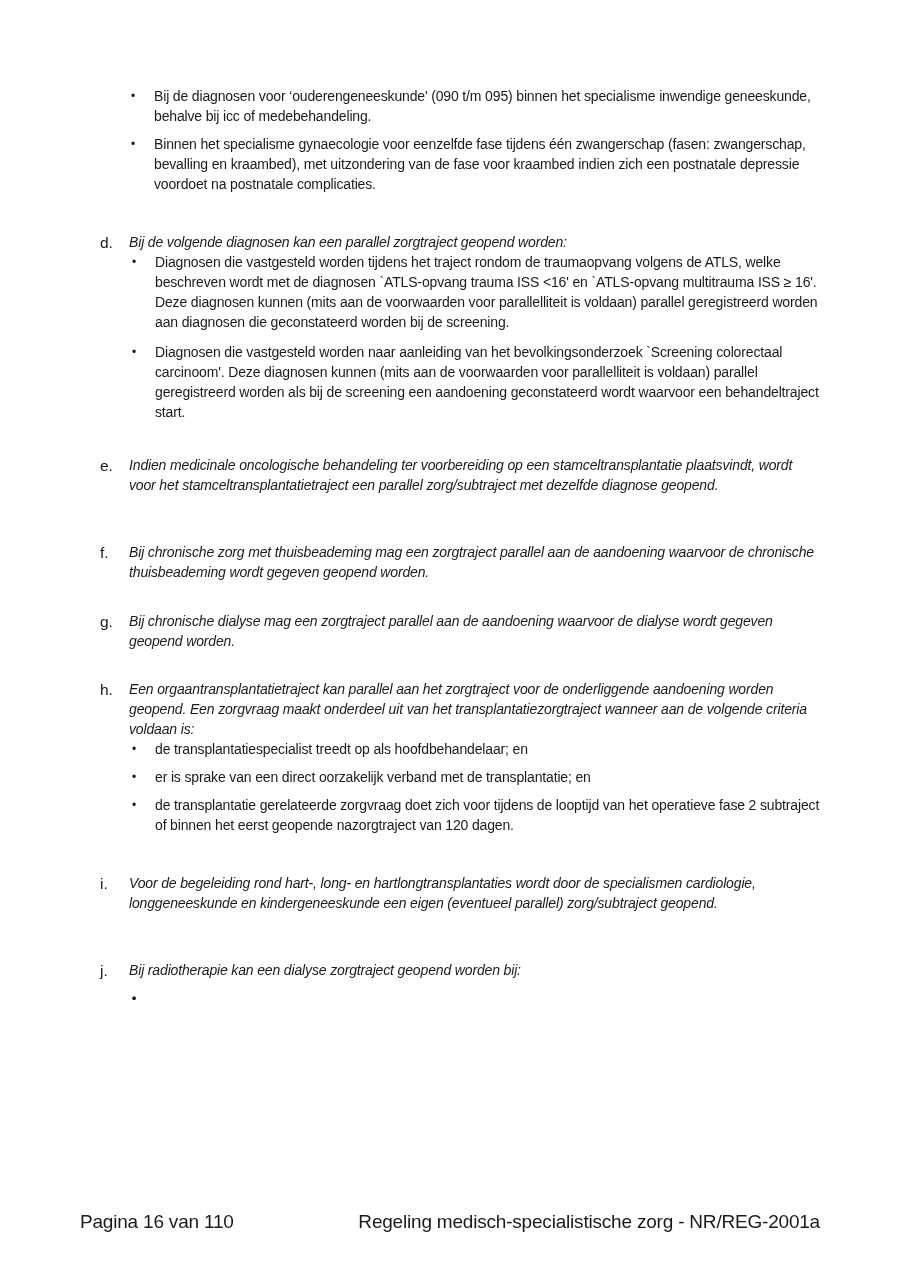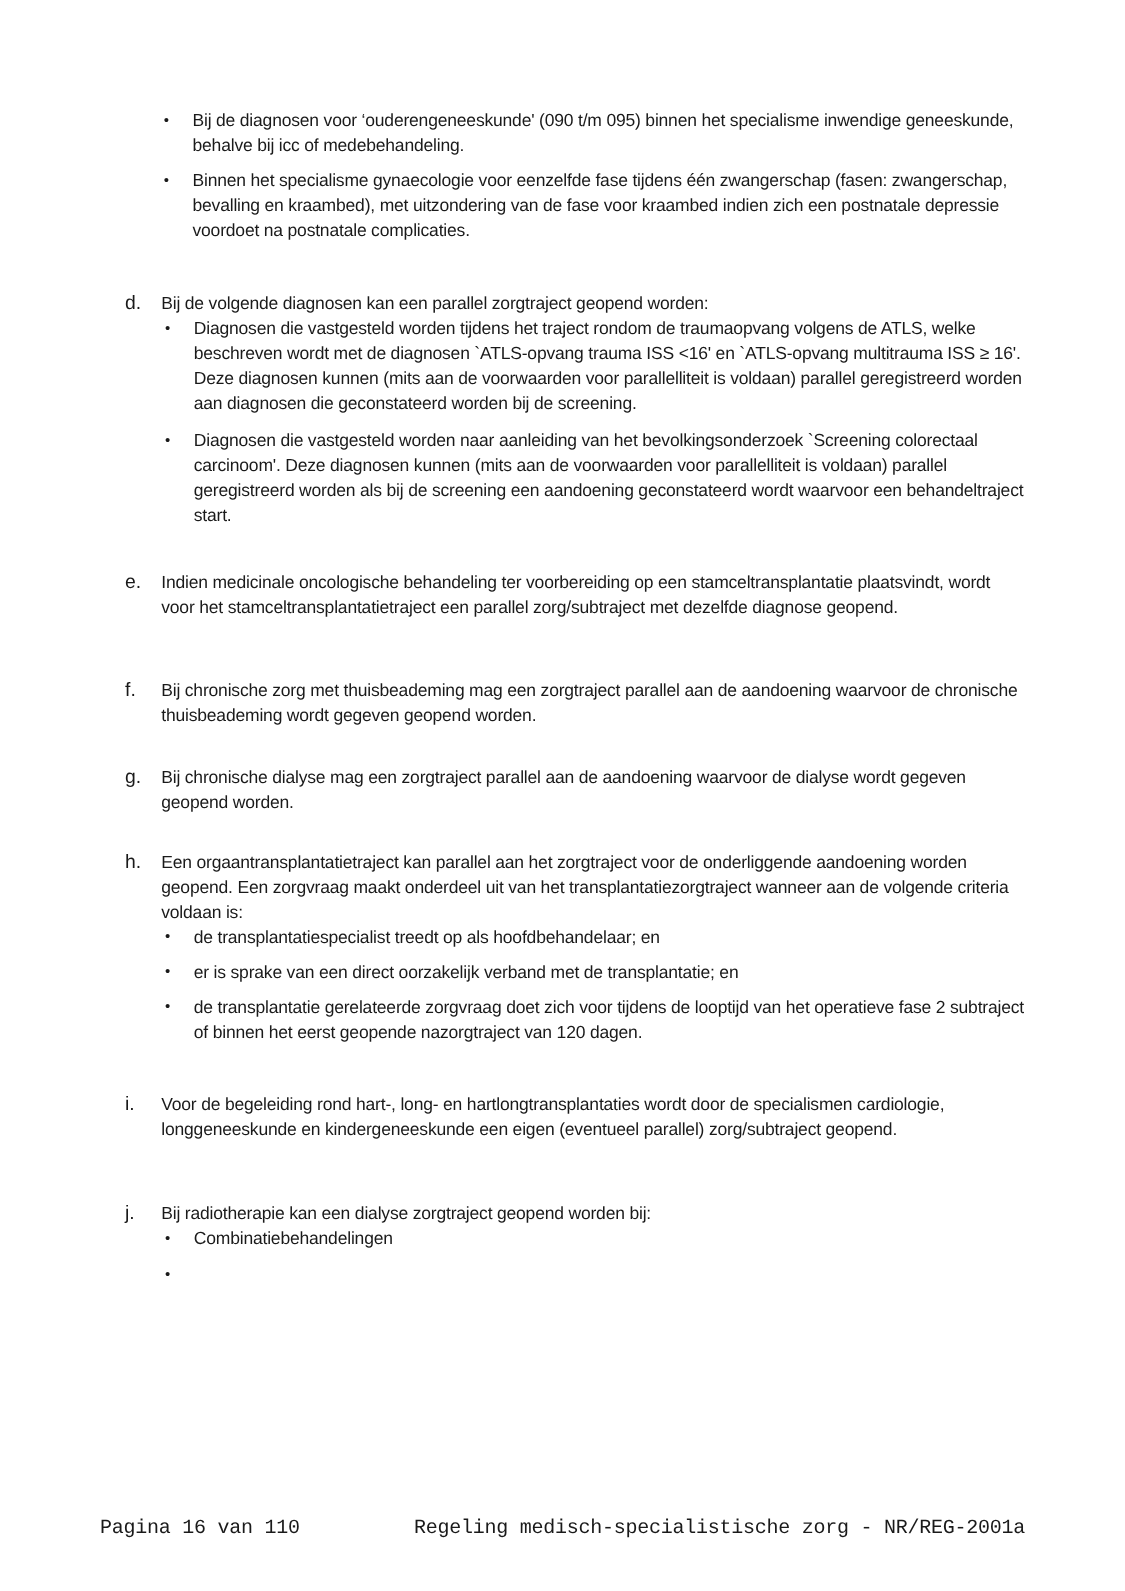--- a/index.html
+++ b/index.html
@@ -33,20 +33,21 @@
     }
     .item-letter {
       position: absolute;
       left: 0;
       top: 1px;
       font-size: 15.5px;
     }
     .para {
       margin: 0;
       letter-spacing: -0.15px;
+      font-style: italic;
     }
     .bullets {
       list-style: none;
       margin: 0;
       padding: 0;
     }
     .bullets li {
       position: relative;
       padding-left: 26px;
       letter-spacing: -0.15px;
@@ -69,25 +70,24 @@
       width: 695px;
     }
     .top-bullets li {
       padding-left: 26px;
     }
     .footer {
       position: absolute;
       top: 1212px;
       left: 80px;
       width: 740px;
-      font-size: 16px;
+      font-size: 19px;
       display: flex;
       justify-content: space-between;
       letter-spacing: -0.2px;
-      font-family: Liberation Mono, monospace;
     }
   </style>
 </head>
 <body>
 
 <div class="page">
 
   <ul class="bullets top-bullets">
     <li>
       <span class="bullet-dot">•</span>
@@ -165,21 +165,20 @@
     </div>
   </div>
 
   <div class="block" style="top:960px;">
     <div class="item">
       <span class="item-letter">j.</span>
       <p class="para">Bij radiotherapie kan een dialyse zorgtraject geopend worden bij:</p>
       <ul class="bullets">
         <li>
           <span class="bullet-dot">•</span>
-          <div>Combinatiebehandelingen</div>
         </li>
         <li style="margin-top:9px;">
           <span class="bullet-dot">•</span>
         </li>
       </ul>
     </div>
   </div>
 
   <div class="footer">
     <span>Pagina 16 van 110</span>

